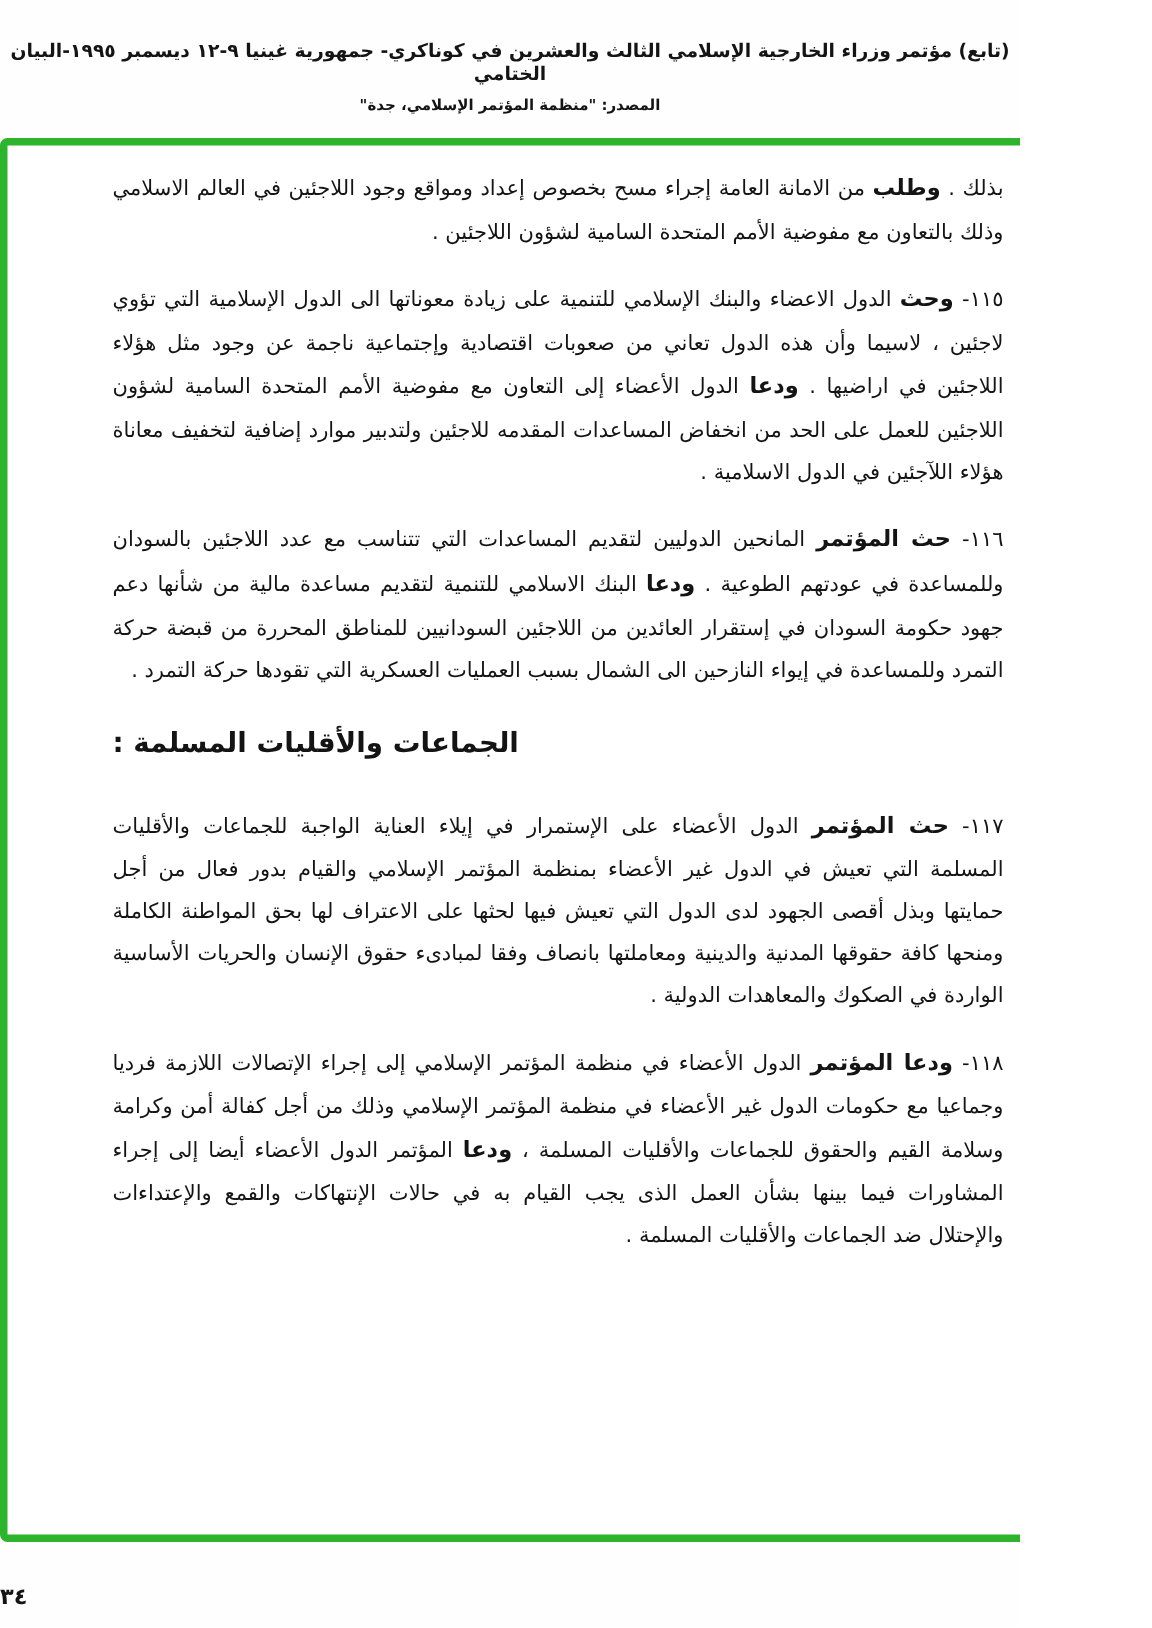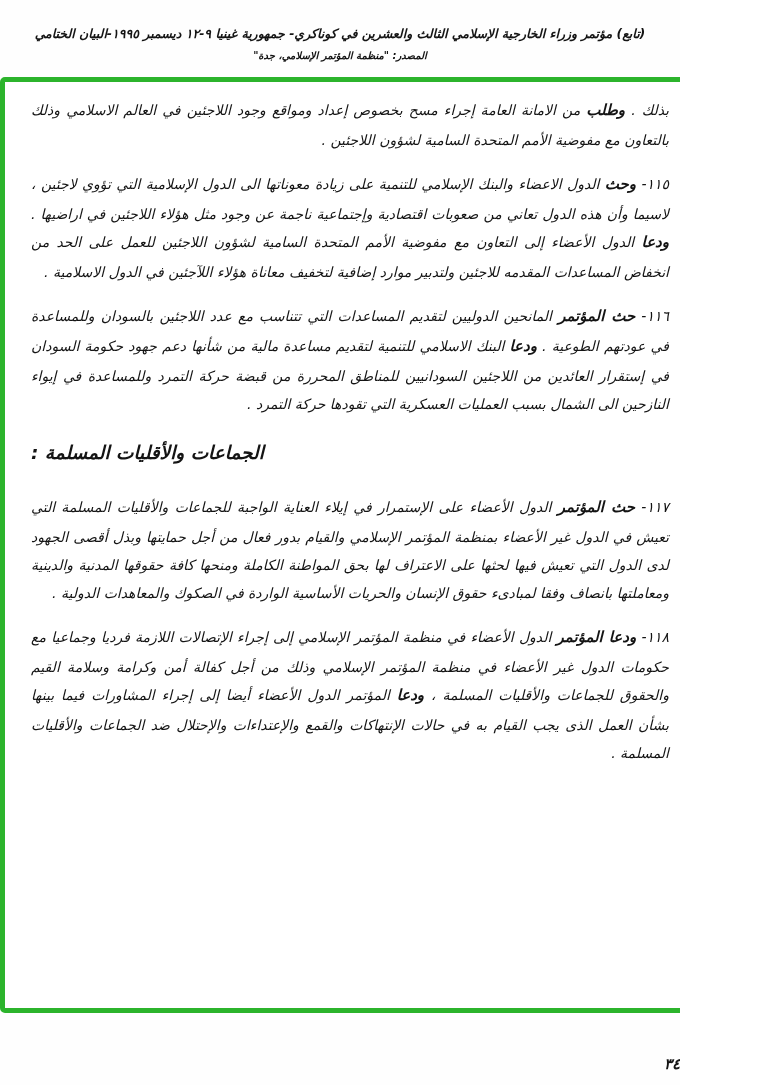--- a/index.html
+++ b/index.html
@@ -8,21 +8,20 @@
     background: #ffffff;
   }
   .page {
     position: relative;
     width: 680px;
     height: 1085px;
     background: #fefefe;
     overflow: hidden;
     font-family: "DejaVu Sans", sans-serif;
     color: #141414;
-    font-style: italic;
   }
   .doc-header {
     padding-top: 26px;
     text-align: center;
     direction: rtl;
   }
   .header-line1 {
     font-size: 12.5px;
     font-weight: bold;
     letter-spacing: 0;
@@ -41,41 +40,42 @@
     border-radius: 5px;
     padding: 14px 26px 8px 26px;
     overflow: hidden;
     background: #ffffff;
   }
   .body-text {
     direction: rtl;
     text-align: justify;
     font-size: 14px;
     line-height: 2.0;
+    margin-left: 44px;
   }
   .para {
     margin: 0 0 16px 0;
   }
   .run { font-weight: normal; }
   .run.bold {
     font-weight: bold;
     font-size: 1.07em;
   }
   .section-heading {
     font-weight: bold;
     font-size: 18.5px;
     text-align: left;
     margin: 8px 0 22px 0;
   }
   .page-footer {
     position: absolute;
     left: 0;
     right: 0;
     bottom: 12px;
-    text-align: right;
+    text-align: left;
     font-weight: bold;
     font-size: 15px;
     direction: rtl;
   }
 </style>
 </head>
 <body>
 
 <div class="page">
 

